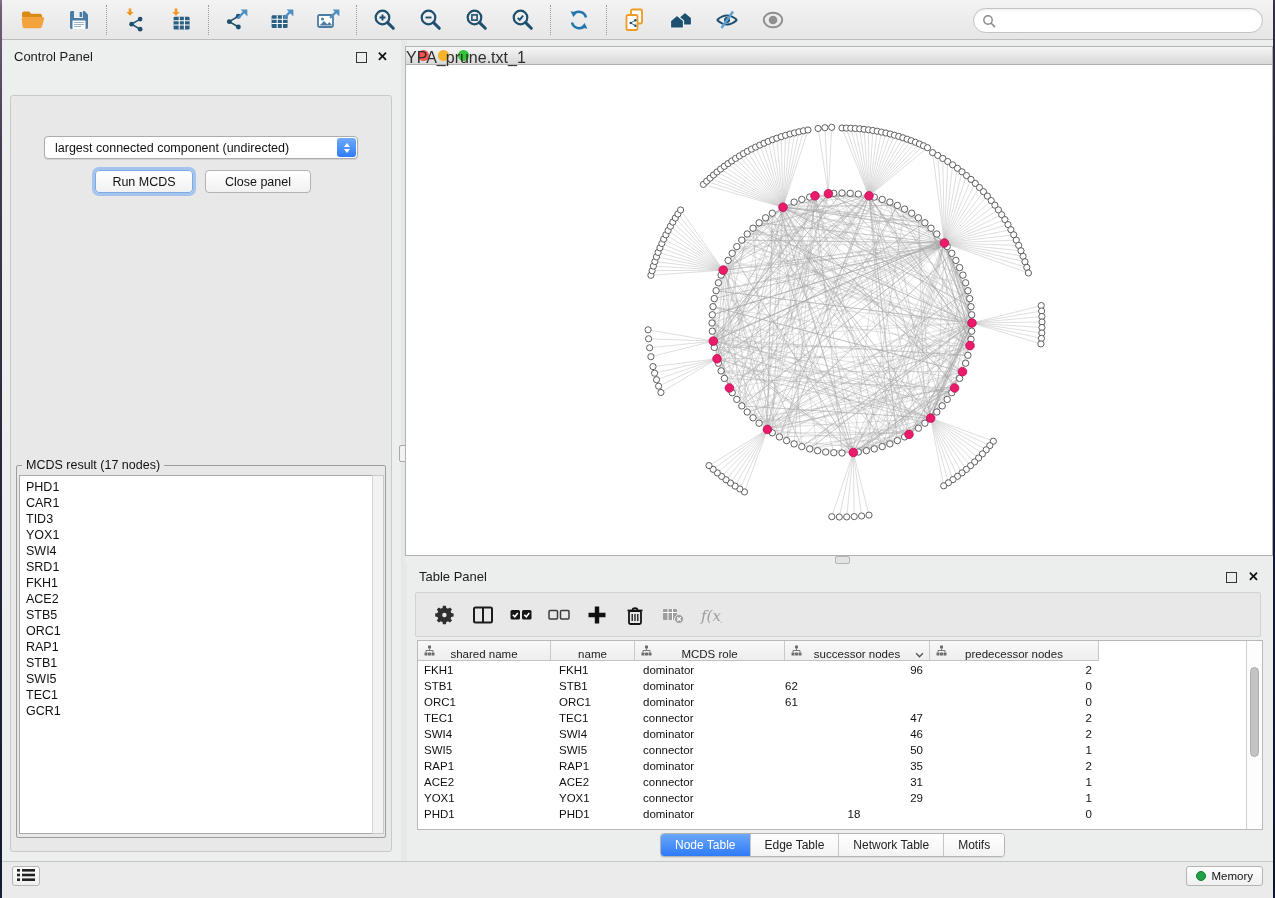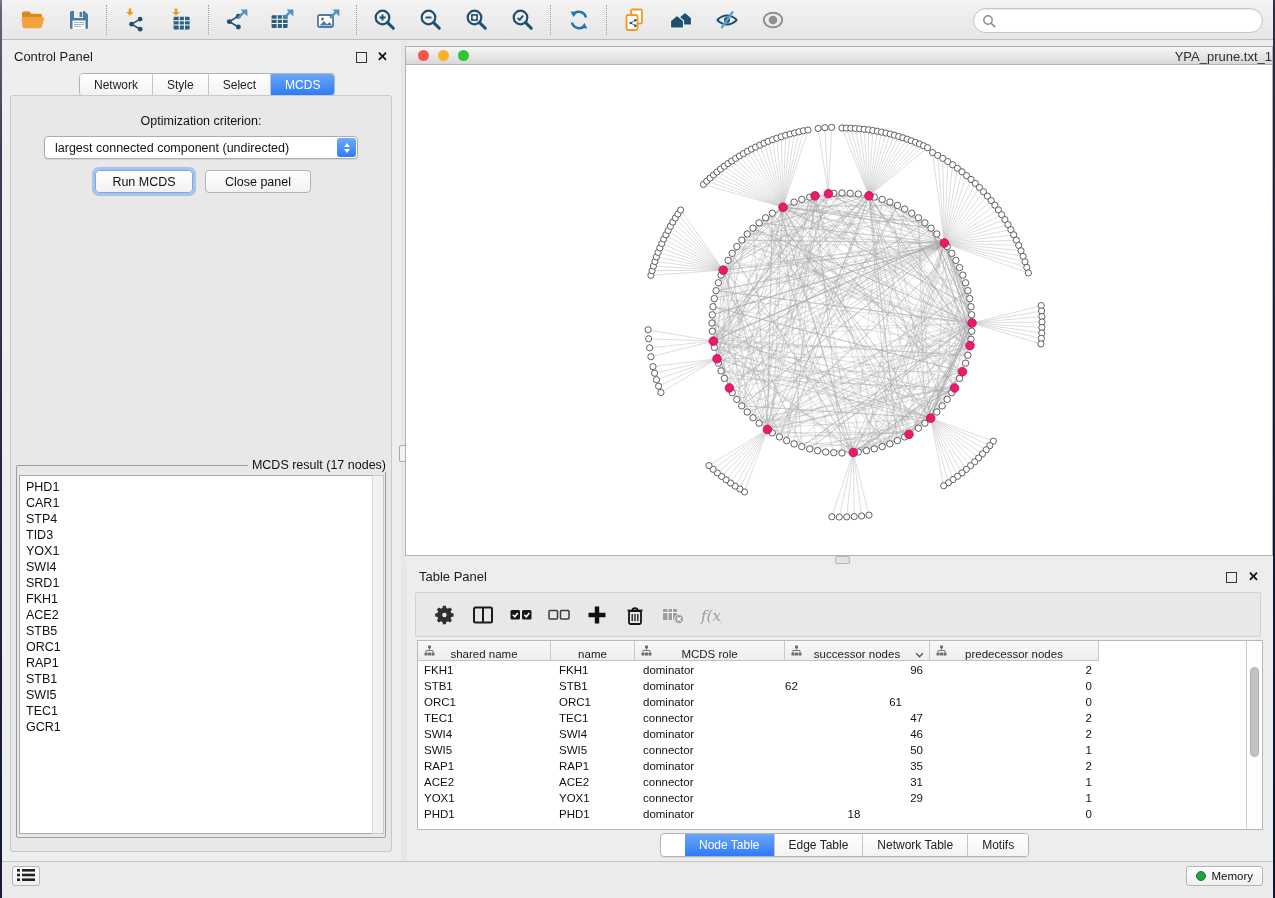--- a/index.html
+++ b/index.html
@@ -48,42 +48,42 @@
   .chev{width:0;height:0;border-left:3.5px solid transparent;border-right:3.5px solid transparent;}
   .chev.up{border-bottom:4px solid #fff;}
   .chev.down{border-top:4px solid #fff;}
   .mac-btn{position:absolute;top:74px;height:23px;background:linear-gradient(#ffffff,#f1f1f1);
     border:1px solid #b3b3b3;border-radius:4px;font-size:12.5px;font-family:"Liberation Sans",sans-serif;color:#111;}
   .mac-btn.run{left:84px;width:98px;border-color:#7fa9e4;box-shadow:0 0 0 3px rgba(110,165,245,.55);}
   .mac-btn.closep{left:194px;width:106px;}
 
   .result-box{position:absolute;left:5px;top:362px;width:368px;height:378px;margin:0;padding:0;
     border:1px solid #9d9d9d;border-radius:2px;}
-  .result-box legend{font-size:12.5px;color:#111;margin-left:5px;padding:0 4px;text-align:right;}
+  .result-box legend{font-size:12.5px;color:#111;margin-left:5px;padding:0 4px;}
   .result-list{position:absolute;left:2px;top:3px;right:12px;bottom:3px;background:#fff;
     border:1px solid #a9a9a9;overflow:hidden;padding:3px 0 0 6px;box-sizing:border-box;}
   .result-item{font-size:12.5px;line-height:16px;color:#111;}
   .result-scroll{position:absolute;right:1px;top:3px;bottom:3px;width:12px;background:#f2f2f2;border:1px solid #c9c9c9;border-left:1px solid #d6d6d6;box-sizing:border-box;}
 
   
   .v-split{position:absolute;left:399px;top:40px;width:6px;height:821px;background:#e6e8e7;}
   .grip-v{position:absolute;left:-2px;top:405px;width:9px;height:15px;background:#f2f2f2;border:1px solid #a8a8a8;border-radius:2px;}
   .h-split{position:absolute;left:403px;top:556px;width:868px;height:8px;background:#eceeed;}
   .grip-h{position:absolute;left:430px;top:0px;width:15px;height:8px;background:#e3e3e3;border:1px solid #b5b5b5;border-radius:2px;box-sizing:border-box;}
 
   
   .net-window{position:absolute;left:403px;top:46px;width:868px;height:510px;box-sizing:border-box;
     border:1px solid #b2b2b2;background:#fff;}
   .net-titlebar{position:absolute;left:0;top:0;width:100%;height:17px;
     background:linear-gradient(#f6f6f6,#d8d8d8);border-bottom:1px solid #b2b2b2;}
   .tl{position:absolute;top:3px;width:11px;height:11px;border-radius:50%;}
   .tl.red{left:12px;background:#f8554f;}
   .tl.yellow{left:32px;background:#f7b228;}
   .tl.green{left:52px;background:#32c434;}
-  .net-title{position:absolute;left:0;right:0;top:2px;text-align:right;font-size:13px;color:#2e2e2e;}
+  .net-title{position:absolute;left:0;right:0;top:2px;text-align:left;font-size:16px;color:#2e2e2e;}
   #net-canvas{position:absolute;left:0;top:18px;width:866px;height:490px;display:block;}
 
   
   .table-panel{position:absolute;left:403px;top:564px;width:868px;height:294px;}
   .tp-head-title{position:absolute;left:14px;top:5px;font-size:13px;color:#1b1b1b;}
   .table-panel .float-btn{right:36px;top:8px;}
   .table-panel .close-btn{right:14px;top:5px;}
   .tp-toolbar{position:absolute;left:10px;top:28px;width:846px;height:45px;background:#e8e8e8;
     border:1px solid #d2d2d2;border-radius:2px;box-sizing:border-box;display:flex;align-items:center;padding-left:10px;}
   .tp-btn{width:26px;height:26px;margin:0 6px;display:flex;align-items:center;justify-content:center;}
@@ -95,21 +95,21 @@
     border-right:1px solid #c9c9c9;border-bottom:1px solid #c4c4c4;box-sizing:border-box;
     display:flex;align-items:flex-end;justify-content:center;font-size:11.5px;color:#1c1c1c;}
   .nt-hcell .h-icon{position:absolute;left:6px;top:4px;width:11px;height:11px;}
   .nt-hcell .h-sort{position:absolute;right:5px;top:7px;}
   .nt-rows{position:absolute;left:0;top:21px;right:15px;bottom:0;}
   .nt-row{position:absolute;left:0;width:100%;height:16px;}
   .nt-cell{position:absolute;top:0;height:16px;line-height:16px;font-size:11.5px;color:#111;
     box-sizing:border-box;white-space:nowrap;overflow:hidden;}
   .nt-scroll{position:absolute;right:0;top:0;bottom:0;width:15px;background:#fdfdfd;border-left:1px solid #cfcfcf;}
   .nt-thumb{position:absolute;left:2.5px;top:26px;width:9px;height:90px;background:#c3c3c3;border:1px solid #aeaeae;border-radius:5px;box-sizing:border-box;}
-  .bottom-tabs{position:absolute;left:255px;top:269px;height:22px;padding-left:24px;}
+  .bottom-tabs{position:absolute;left:255px;top:269px;height:22px;}
 
   
   .status-bar{position:absolute;left:0;top:861px;width:100%;height:44px;background:#ebebeb;border-top:1px solid #c6c6c6;box-sizing:border-box;}
   .list-btn{position:absolute;left:10px;top:4px;width:28px;height:20px;background:linear-gradient(#fcfcfc,#efefef);
     border:1px solid #b5b5b5;border-radius:3px;display:flex;align-items:center;justify-content:center;padding:0;}
   .mem-btn{position:absolute;right:10px;top:4px;height:20px;background:linear-gradient(#fdfdfd,#f0f0f0);
     border:1px solid #b5b5b5;border-radius:3px;font-size:11.5px;color:#111;display:flex;align-items:center;gap:5px;padding:0 9px;font-family:"Liberation Sans",sans-serif;}
   .mem-dot{width:10px;height:10px;border-radius:50%;background:#1fa243;border:1px solid #157a31;box-sizing:border-box;}
 </style>
 </head>
@@ -282,43 +282,35 @@
         <input placeholder="" style="">
       </div>
     </div>
 
     <div class="control-panel">
       <div class="cp-head">
         <span class="panel-title">Control Panel</span>
         <span class="float-btn"></span>
         <span class="close-btn">✕</span>
       </div>
-      <div class="seg cp-tabs" id="cp-tabs">
-          <span class="seg-item">Network</span>
-          <span class="seg-item">Style</span>
-          <span class="seg-item">Select</span>
-          <span class="seg-item active">MCDS</span>
-        </div>
       <div class="cp-content">
-        <div class="opt-label">Optimization criterion:</div>
         <div class="select">
           <span class="sel-text">largest connected component (undirected)</span>
           <span class="sel-stepper">
               <span class="chev up"></span>
               <span class="chev down"></span>
             </span>
         </div>
         <button class="mac-btn run">Run MCDS</button>
         <button class="mac-btn closep">Close panel</button>
         <fieldset class="result-box">
           <legend>MCDS result (17 nodes)</legend>
           <div class="result-list" id="result-list">
               <div class="result-item">PHD1</div>
               <div class="result-item">CAR1</div>
-              <div class="result-item">STP4</div>
               <div class="result-item">TID3</div>
               <div class="result-item">YOX1</div>
               <div class="result-item">SWI4</div>
               <div class="result-item">SRD1</div>
               <div class="result-item">FKH1</div>
               <div class="result-item">ACE2</div>
               <div class="result-item">STB5</div>
               <div class="result-item">ORC1</div>
               <div class="result-item">RAP1</div>
               <div class="result-item">STB1</div>
@@ -1323,21 +1315,21 @@
               <div class="nt-cell" style="left: 0px; width: 133px; padding-left: 6px;">STB1</div>
               <div class="nt-cell" style="left: 133px; width: 84px; padding-left: 8px;">STB1</div>
               <div class="nt-cell" style="left: 217px; width: 150px; padding-left: 8px;">dominator</div>
               <div class="nt-cell" style="left: 367px; width: 145px; text-align: left; padding-right: 7px;">62</div>
               <div class="nt-cell" style="left: 512px; width: 169px; text-align: right; padding-right: 7px;">0</div>
             </div>
             <div class="nt-row" style="top: 32px;">
               <div class="nt-cell" style="left: 0px; width: 133px; padding-left: 6px;">ORC1</div>
               <div class="nt-cell" style="left: 133px; width: 84px; padding-left: 8px;">ORC1</div>
               <div class="nt-cell" style="left: 217px; width: 150px; padding-left: 8px;">dominator</div>
-              <div class="nt-cell" style="left: 346px; width: 145px; text-align: right; padding-right: 7px;">61</div>
+              <div class="nt-cell" style="left: 367px; width: 145px; text-align: left; padding-right: 7px;">61</div>
               <div class="nt-cell" style="left: 512px; width: 169px; text-align: right; padding-right: 7px;">0</div>
             </div>
             <div class="nt-row" style="top: 48px;">
               <div class="nt-cell" style="left: 0px; width: 133px; padding-left: 6px;">TEC1</div>
               <div class="nt-cell" style="left: 133px; width: 84px; padding-left: 8px;">TEC1</div>
               <div class="nt-cell" style="left: 217px; width: 150px; padding-left: 8px;">connector</div>
               <div class="nt-cell" style="left: 367px; width: 145px; text-align: right; padding-right: 7px;">47</div>
               <div class="nt-cell" style="left: 512px; width: 169px; text-align: right; padding-right: 7px;">2</div>
             </div>
             <div class="nt-row" style="top: 64px;">

